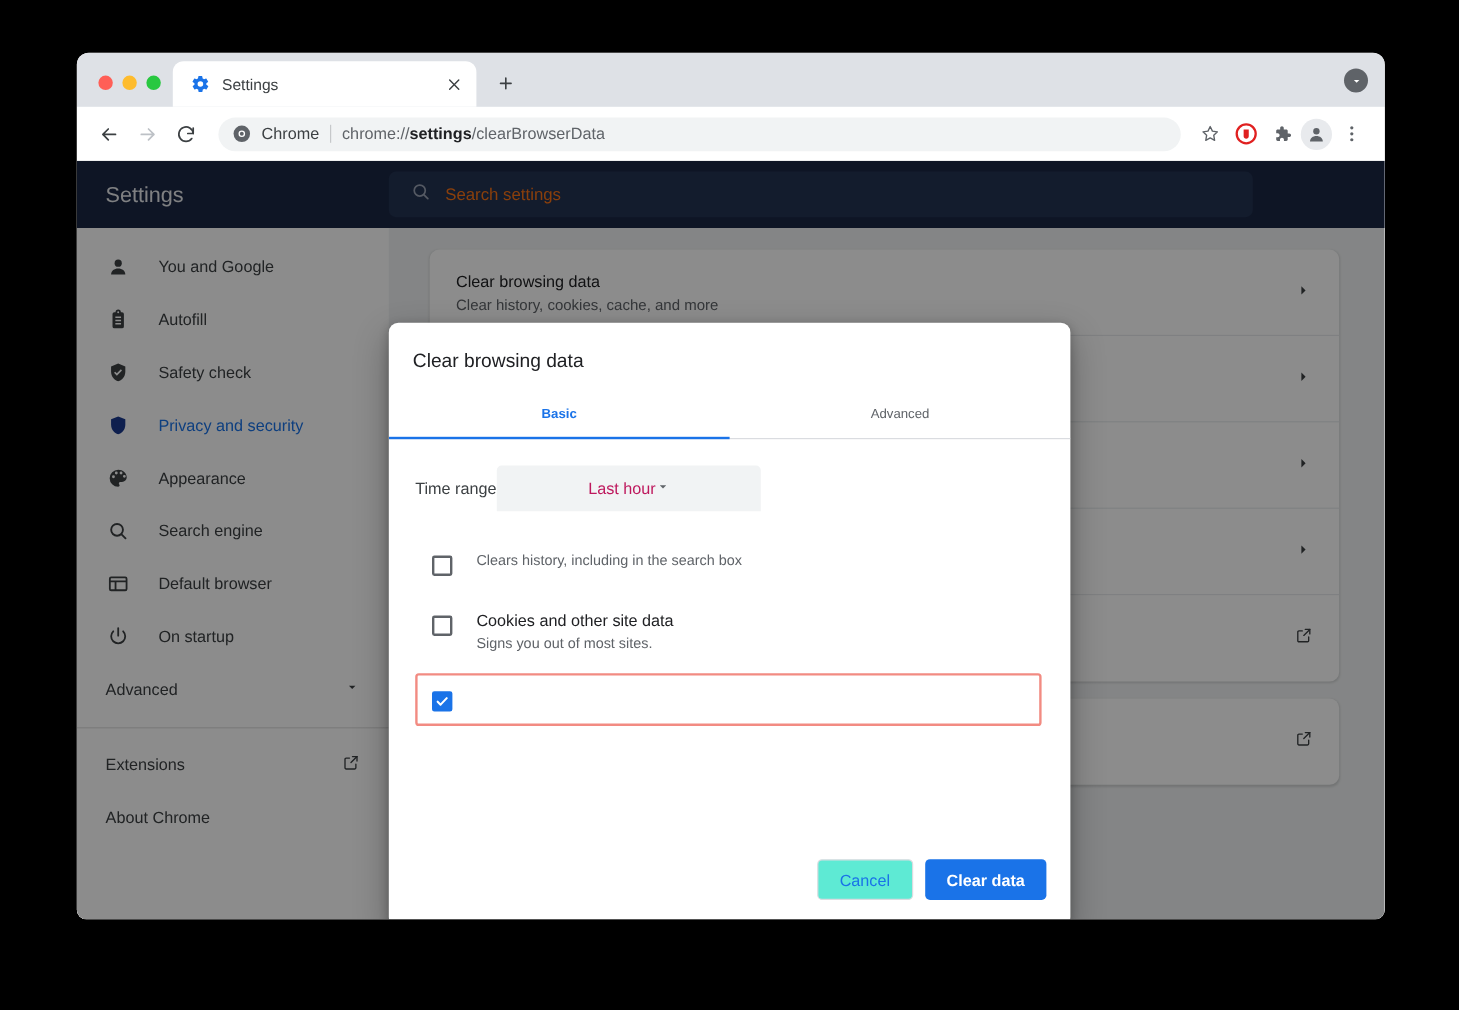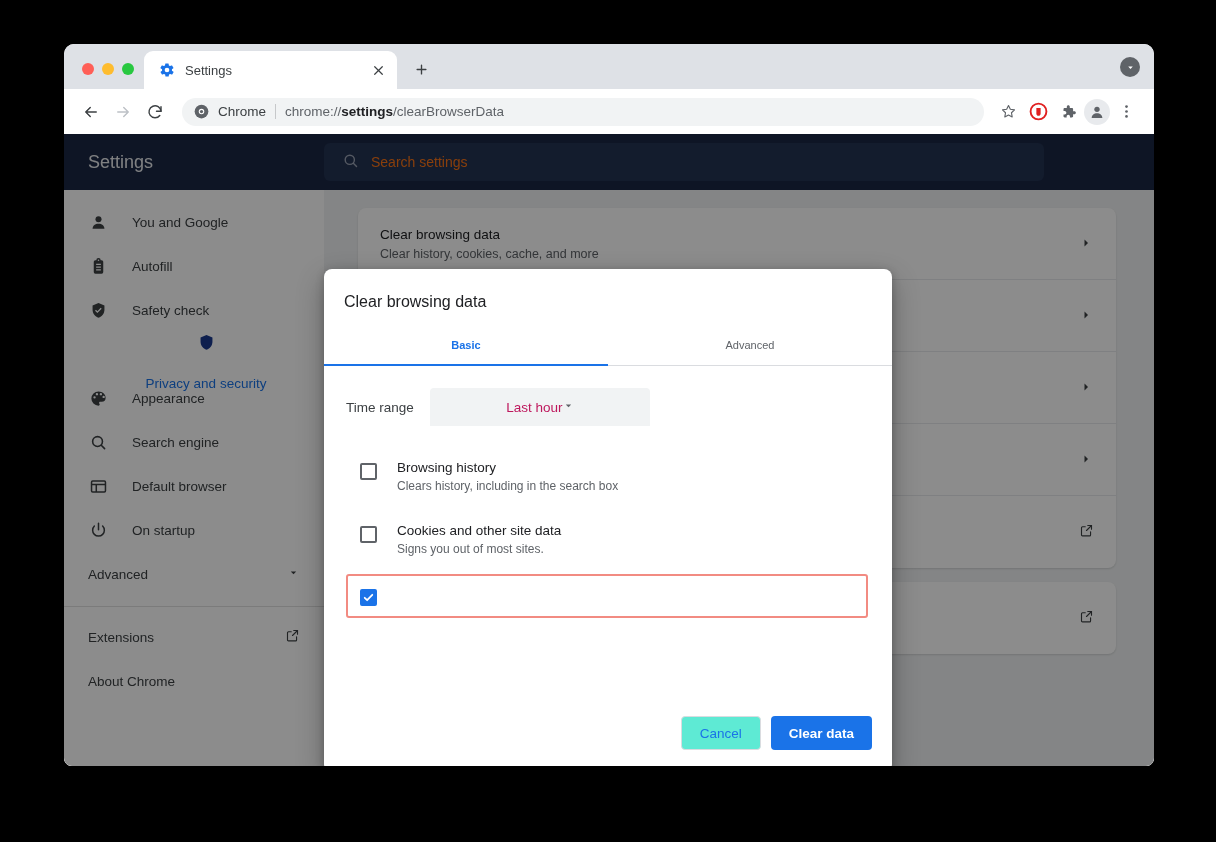--- a/index.html
+++ b/index.html
@@ -165,21 +165,21 @@
     padding-top: 10px;
   }
   .nav-item {
     display: flex; align-items: center;
     height: 44px;
     padding-left: 24px;
     gap: 24px;
     font-size: 13.5px;
     color: #3c4043;
   }
-  .nav-item.active { color: #1a73e8; font-weight: 400; flex-direction: column; }
+  .nav-item.active { color: #1a73e8; font-weight: 400; }
   .nav-icon {
     width: 20px; height: 20px; flex: 0 0 20px;
     display: flex; align-items: center; justify-content: center;
   }
   .nav-label { white-space: nowrap; }
   .nav-item.plain { padding-left: 24px; gap: 0; justify-content: space-between; padding-right: 24px; }
   .nav-divider { height: 1px; background: #e0e0e0; margin: 10px 0 8px; }
 
   .content {
     flex: 1 1 auto;
@@ -248,21 +248,20 @@
     position: absolute;
     left: 0; right: 0; bottom: -1px;
     height: 2px;
     background: #1a73e8;
   }
 
   .dialog-body { padding: 22px 24px 0 22px; min-height: 340px; }
 
   .timerange-row {
     display: flex; align-items: center;
-    gap: 16px;
     margin-bottom: 22px;
   }
   .timerange-label { font-size: 13.5px; color: #3c4043; }
   .select {
     width: 220px; height: 38px;
     background: #f1f3f4;
     border-radius: 4px 4px 0 0;
     display: flex; align-items: center; justify-content: center;
     padding: 0 12px 0 14px;
     font-size: 13.5px; color: #be185d;
@@ -633,21 +632,20 @@
                 <svg viewBox="0 0 24 24" width="13" height="13" fill="#5f6368">
                     <path d="M7 10l5 5 5-5z"></path>
                   </svg>
               </span>
             </div>
           </div>
 
           <div class="opt-row">
             <span class="checkbox"></span>
             <div class="opt-texts">
-              <div class="opt-title">Browsing history</div>
               <div class="opt-sub">Clears history, including in the search box</div>
             </div>
           </div>
 
           <div class="opt-row">
             <span class="checkbox"></span>
             <div class="opt-texts">
               <div class="opt-title">Cookies and other site data</div>
               <div class="opt-sub">Signs you out of most sites.</div>
             </div>

